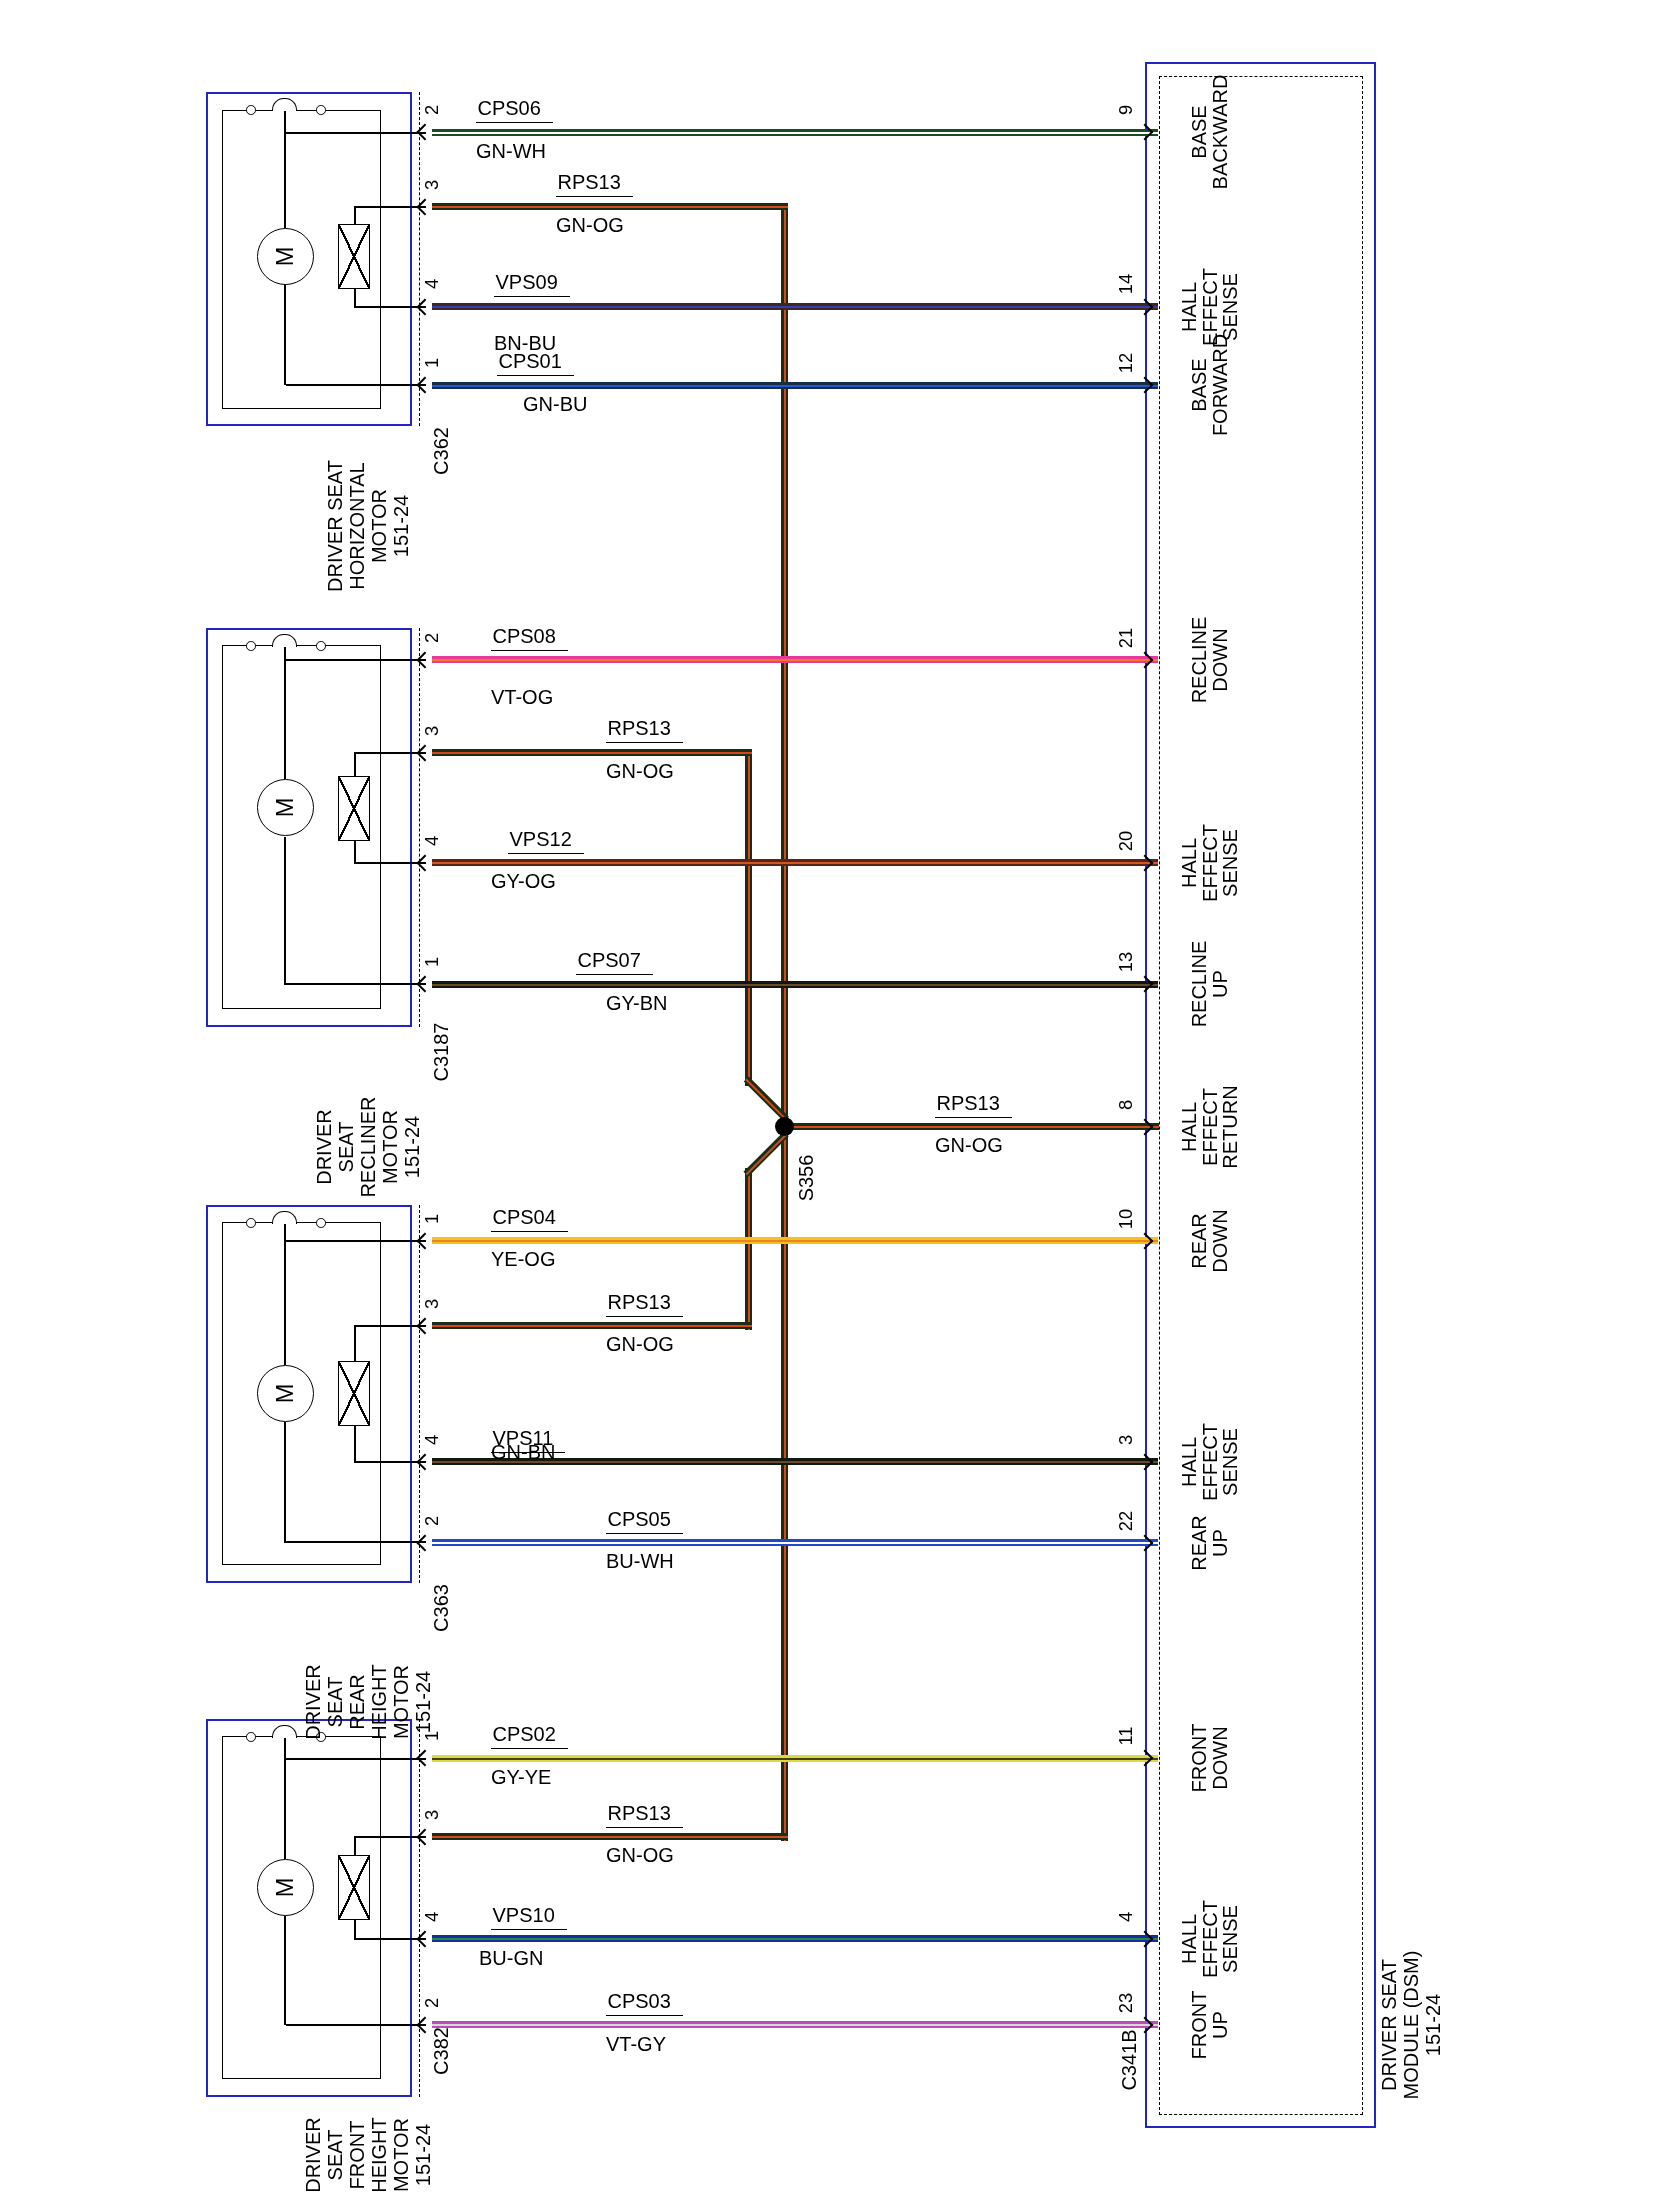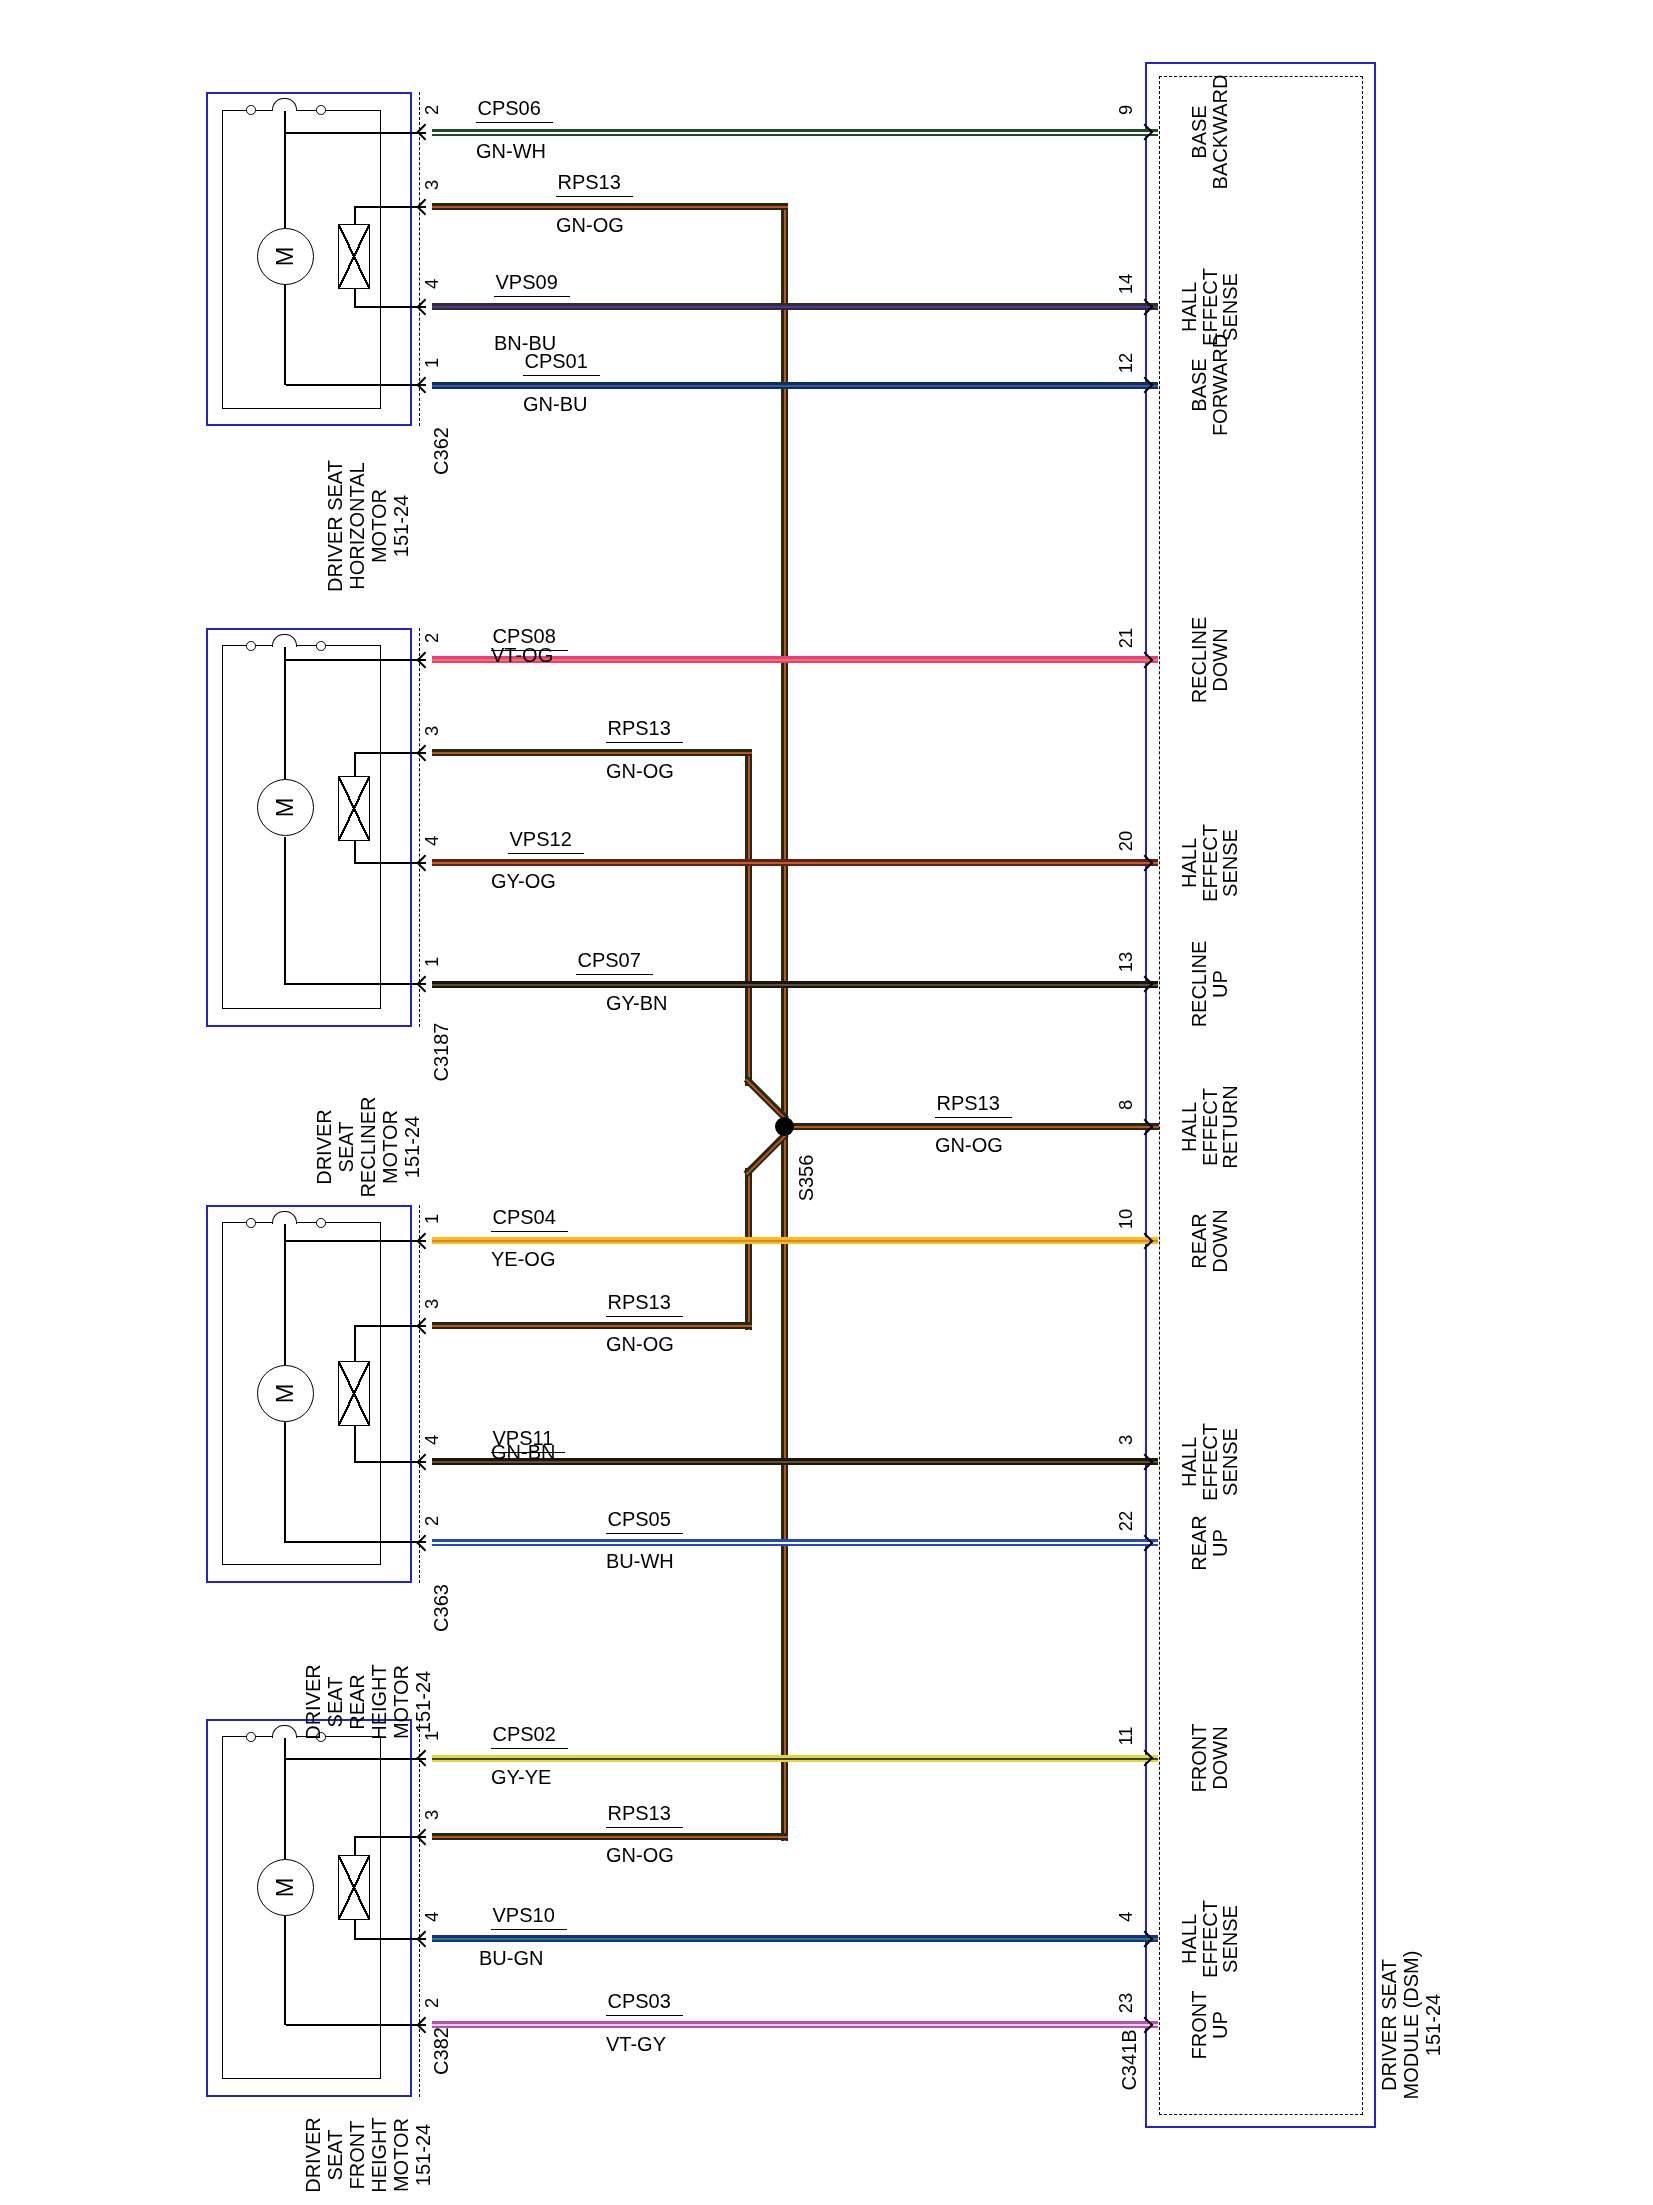--- a/index.html
+++ b/index.html
@@ -190,34 +190,34 @@
 <div class="pin" style="left:1126px;top:284px">14</div>
 <div class="func" style="left:1210px;top:307px">HALL
 EFFECT
 SENSE</div>
 <div class="arrow-l" style="left:419px;top:301px"></div>
 <div class="arrow-r" style="left:1139px;top:301px"></div>
 
 <div class="hwire" style="left: 432px; top: 382px; width: 726px; background: rgb(19, 48, 70);">
     <div class="stripe" style="background: rgb(45, 85, 208);"></div>
   </div>
-<div class="circuit" style="left:523px;top:350px">CPS01</div>
+<div class="circuit" style="left:497px;top:350px">CPS01</div>
 <div class="code" style="left:523px;top:393px">GN-BU</div>
 <div class="pin" style="left:432px;top:363px">1</div>
 <div class="pin" style="left:1126px;top:363px">12</div>
 <div class="func" style="left:1210px;top:385px">BASE
 FORWARD</div>
 <div class="arrow-l" style="left:419px;top:379px"></div>
 <div class="arrow-r" style="left:1139px;top:379px"></div>
 
 <div class="hwire" style="left: 432px; top: 656px; width: 726px; background: rgb(232, 57, 154);">
     <div class="stripe" style="background: rgb(239, 127, 36);"></div>
   </div>
 <div class="circuit" style="left:491px;top:625px">CPS08</div>
-<div class="code" style="left:491px;top:644px">VT-OG</div>
+<div class="code" style="left:491px;top:686px">VT-OG</div>
 <div class="pin" style="left:432px;top:638px">2</div>
 <div class="pin" style="left:1126px;top:638px">21</div>
 <div class="func" style="left:1210px;top:660px">RECLINE
 DOWN</div>
 <div class="arrow-l" style="left:419px;top:654px"></div>
 <div class="arrow-r" style="left:1139px;top:654px"></div>
 
 <div class="hwire" style="left: 432px; top: 749px; width: 320px; background: rgb(29, 45, 20);">
     <div class="stripe" style="background: rgb(210, 73, 30);"></div>
   </div>

